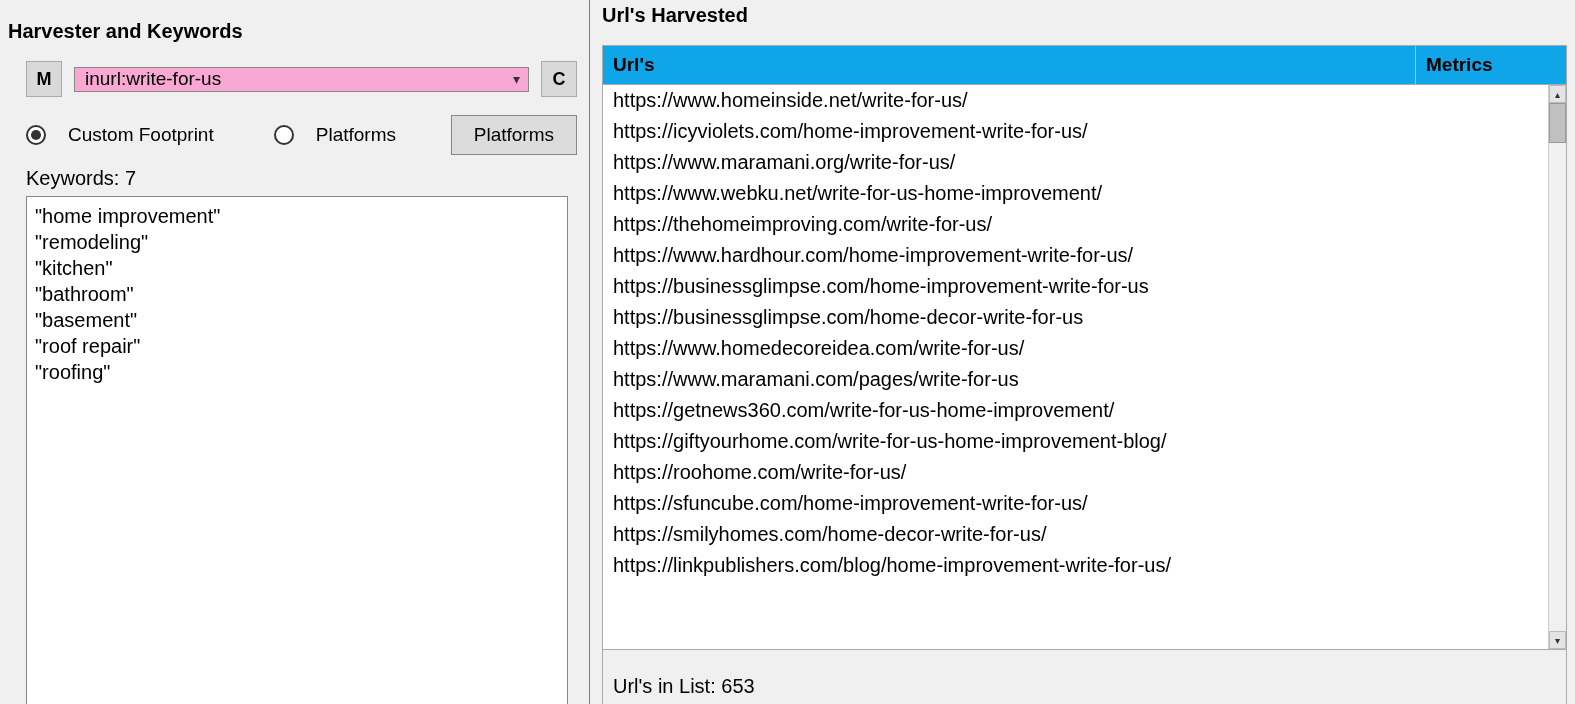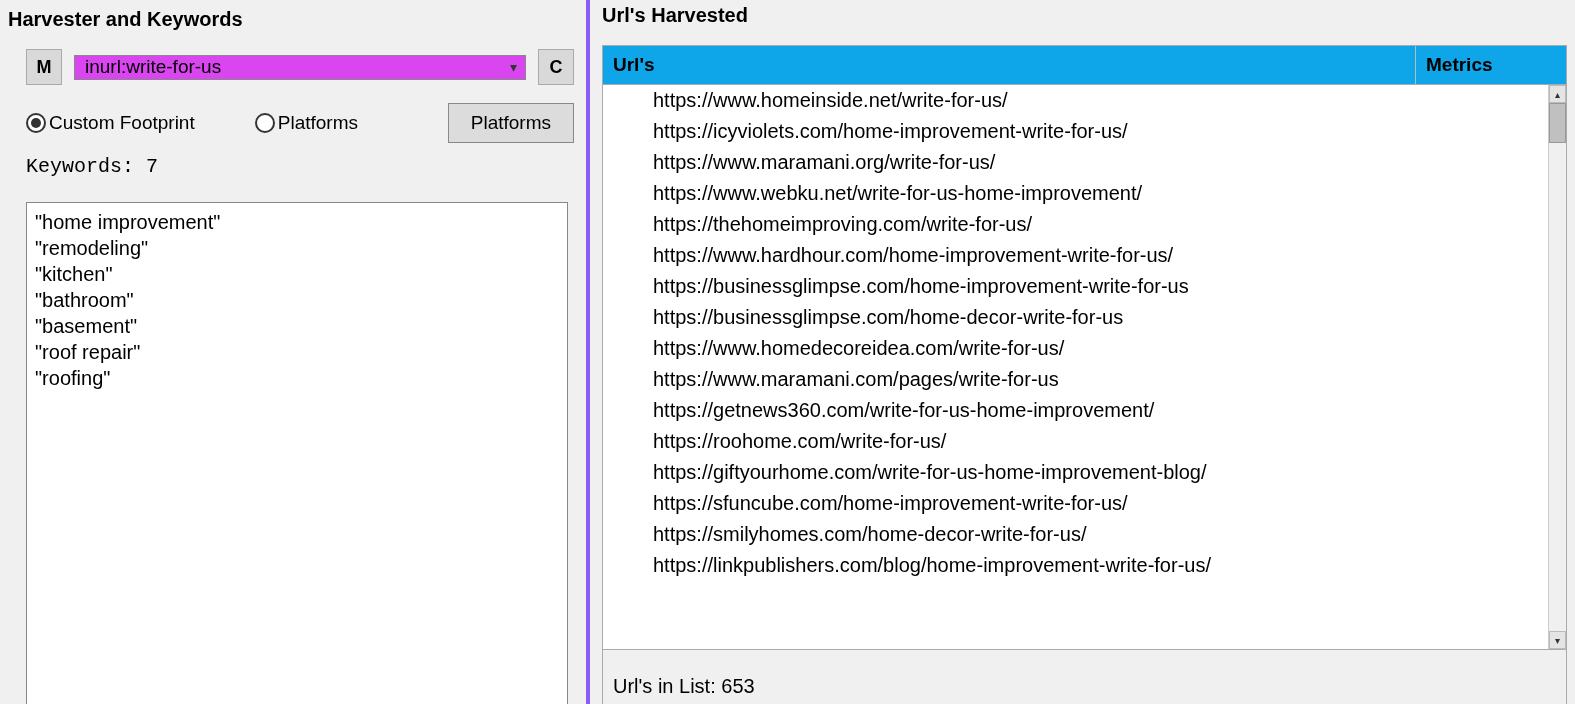--- a/index.html
+++ b/index.html
@@ -8,22 +8,22 @@
     padding: 0;
     font-family: Arial, sans-serif;
     font-size: 19px;
     background: #f0f0f0;
     display: flex;
     width: 1575px;
     height: 704px;
   }
   .panel-left {
     width: 590px;
-    padding: 8px 12px 12px 8px;
-    border-right: 4px solid #8b5cf6;
+    padding: 20px 12px 12px 8px;
+    border-right: 1px solid #8b5cf6;
   }
   .panel-right {
     flex: 1;
     padding: 4px 8px 12px 12px;
   }
   h3.title {
     font-weight: bold;
     font-size: 20px;
     margin: 0 0 18px 0;
   }
@@ -43,38 +43,38 @@
     font-weight: bold;
     text-align: center;
     cursor: pointer;
   }
   .combo {
     flex: 1;
     display: flex;
     align-items: center;
     justify-content: space-between;
     height: 25px;
-    background: #d946ef;
+    background: #f9a8d4;
     border: 1px solid #888;
     padding: 0 8px 0 10px;
   }
   .chevron {
     font-size: 14px;
     color: #333;
   }
   .row2 {
     display: flex;
     align-items: center;
     margin-left: 18px;
     margin-bottom: 12px;
   }
   .radio-group {
     display: flex;
     align-items: center;
-    gap: 3px;
+    gap: 22px;
     margin-right: 60px;
   }
   .radio {
     width: 20px;
     height: 20px;
     border: 2px solid #333;
     border-radius: 50%;
     background: #fff;
     display: inline-flex;
     align-items: center;
@@ -90,23 +90,22 @@
   .btn-platforms {
     margin-left: auto;
     padding: 8px 22px;
     background: #dcdcdc;
     border: 1px solid #888;
     font-size: 19px;
     cursor: pointer;
   }
   .kw-label {
     margin-left: 18px;
-    margin-bottom: 24px;
-    font-size: 20px;
-    font-family: Liberation Mono, monospace;
+    margin-bottom: 6px;
+    font-size: 20px;
   }
   .kw-textarea {
     width: 542px;
     height: 512px;
     margin-left: 18px;
     background: #fff;
     border: 1px solid #888;
     padding: 6px 8px;
     font-family: Arial, sans-serif;
     font-size: 20px;
@@ -134,21 +133,20 @@
     width: 150px;
     padding: 8px 10px;
   }
   .grid-body {
     height: 564px;
     display: flex;
   }
   .grid-rows {
     flex: 1;
     overflow: hidden;
-    margin-left: 40px;
   }
   .grid-row {
     padding: 4px 10px;
     white-space: nowrap;
     font-size: 20px;
   }
   .scrollbar {
     width: 18px;
     background: #f0f0f0;
     border-left: 1px solid #ccc;
@@ -229,22 +227,22 @@
           <div class="grid-row">https://icyviolets.com/home-improvement-write-for-us/</div>
           <div class="grid-row">https://www.maramani.org/write-for-us/</div>
           <div class="grid-row">https://www.webku.net/write-for-us-home-improvement/</div>
           <div class="grid-row">https://thehomeimproving.com/write-for-us/</div>
           <div class="grid-row">https://www.hardhour.com/home-improvement-write-for-us/</div>
           <div class="grid-row">https://businessglimpse.com/home-improvement-write-for-us</div>
           <div class="grid-row">https://businessglimpse.com/home-decor-write-for-us</div>
           <div class="grid-row">https://www.homedecoreidea.com/write-for-us/</div>
           <div class="grid-row">https://www.maramani.com/pages/write-for-us</div>
           <div class="grid-row">https://getnews360.com/write-for-us-home-improvement/</div>
+          <div class="grid-row">https://giftyourhome.com/write-for-us-home-improvement-blog/</div>
           <div class="grid-row">https://roohome.com/write-for-us/</div>
-          <div class="grid-row">https://giftyourhome.com/write-for-us-home-improvement-blog/</div>
           <div class="grid-row">https://sfuncube.com/home-improvement-write-for-us/</div>
           <div class="grid-row">https://smilyhomes.com/home-decor-write-for-us/</div>
           <div class="grid-row">https://linkpublishers.com/blog/home-improvement-write-for-us/</div>
         </div>
       <div class="scrollbar">
         <div class="scroll-arrow">▴</div>
         <div class="scroll-thumb"></div>
         <div class="scroll-track"></div>
         <div class="scroll-arrow">▾</div>
       </div>

